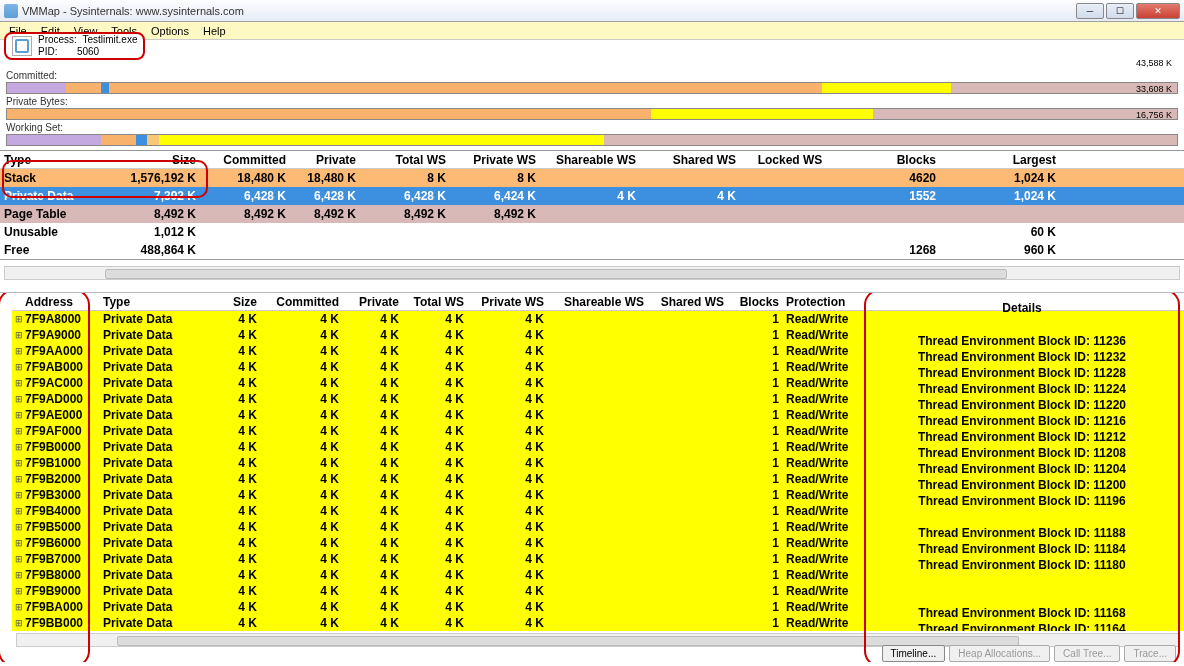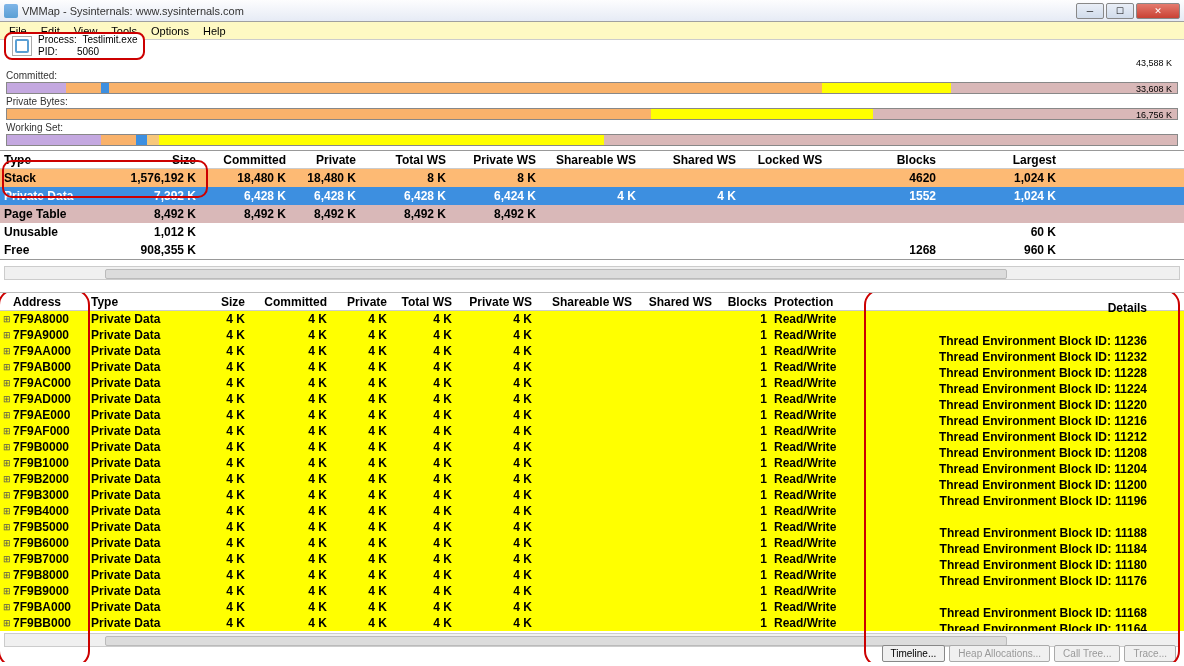--- a/index.html
+++ b/index.html
@@ -53,38 +53,38 @@
 .row-stack { background: #fdba74; }
 .row-private { background: #3d8fe0; color: #fff; }
 .row-page { background: #d9b8b8; }
 .row-unusable { background: #fff; }
 .row-free { background: #fff; }
 
 
 .red-ring { position: absolute; border: 2px solid #c00; border-radius: 10px; pointer-events: none; z-index: 20; }
 
 
-.details-wrap { position: relative; margin-top: 12px; height: 370px; overflow: hidden; border-top: 1px solid #bbb; }
+.details-wrap { position: relative; margin-top: 12px; height: 370px; overflow: hidden; border-top: 1px solid #bbb; padding-left: 12px; }
 .details-header { display: flex; background: #fff; font-weight: bold; font-size: 12px; height: 18px; align-items: center; border-bottom: 1px solid #ccc; }
 .details-body { background: #ffff00; overflow: hidden; }
 .drow { display: flex; font-size: 12px; font-weight: bold; height: 16px; align-items: center; }
 .dc { padding: 0 3px; overflow: hidden; white-space: nowrap; }
 .dc.exp { width: 10px; text-align: center; font-size: 9px; color: #555; font-weight: normal; }
 .dc.addr { width: 78px; }
 .dc.type { width: 110px; text-align: left; }
 .dc.size { width: 50px; text-align: right; }
 .dc.committed { width: 82px; text-align: right; }
 .dc.private { width: 60px; text-align: right; }
 .dc.totalws { width: 65px; text-align: right; }
 .dc.privatews { width: 80px; text-align: right; }
 .dc.shareablews { width: 100px; text-align: right; }
 .dc.sharedws { width: 80px; text-align: right; }
 .dc.blocks { width: 55px; text-align: right; }
 .dc.protection { width: 100px; text-align: left; padding-left:4px; }
-.dc.details { width: 280px; text-align: right; margin-top: 12px; }
+.dc.details { width: 280px; text-align: center; margin-top: 12px; }
 
 
 .bottom-bar { position: absolute; bottom: 4px; right: 8px; display: flex; gap: 4px; }
 .bottom-bar button { font-size: 10px; padding: 2px 8px; background: #f0f0f0; border: 1px solid #aaa; border-radius: 2px; cursor: pointer; color: #999; }
 .bottom-bar button.active { color: #000; border-color: #888; margin-left: 44px; }
 
 
 .hscroll { height: 14px; background: #f0f0f0; border: 1px solid #ccc; margin: 2px 4px; position: relative; }
 .hscroll::before { content: ""; position: absolute; left: 100px; top: 2px; height: 8px; width: 900px; background: #dcdcdc; border: 1px solid #bbb; border-radius: 2px; }
 
@@ -220,21 +220,21 @@
         <div class="sc totalws"></div>
         <div class="sc privatews"></div>
         <div class="sc shareablews"></div>
         <div class="sc sharedws"></div>
         <div class="sc lockedws"></div>
         <div class="sc blocks"></div>
         <div class="sc largest">60 K</div>
       </div>
       <div class="summary-row row-free">
         <div class="sc type">Free</div>
-        <div class="sc size">908,355 K</div>
+        <div class="sc size">488,864 K</div>
         <div class="sc committed"></div>
         <div class="sc private"></div>
         <div class="sc totalws"></div>
         <div class="sc privatews"></div>
         <div class="sc shareablews"></div>
         <div class="sc sharedws"></div>
         <div class="sc lockedws"></div>
         <div class="sc blocks">1268</div>
         <div class="sc largest">960 K</div>
       </div>
@@ -507,21 +507,20 @@
         <div class="dc type">Private Data</div>
         <div class="dc size">4 K</div>
         <div class="dc committed">4 K</div>
         <div class="dc private">4 K</div>
         <div class="dc totalws">4 K</div>
         <div class="dc privatews">4 K</div>
         <div class="dc shareablews"></div>
         <div class="dc sharedws"></div>
         <div class="dc blocks">1</div>
         <div class="dc protection">Read/Write</div>
-        <div class="dc details">Thread Environment Block ID: 11176</div>
       </div>
       <div class="drow">
         <div class="dc exp">⊞</div>
         <div class="dc addr">7F9B9000</div>
         <div class="dc type">Private Data</div>
         <div class="dc size">4 K</div>
         <div class="dc committed">4 K</div>
         <div class="dc private">4 K</div>
         <div class="dc totalws">4 K</div>
         <div class="dc privatews">4 K</div>

